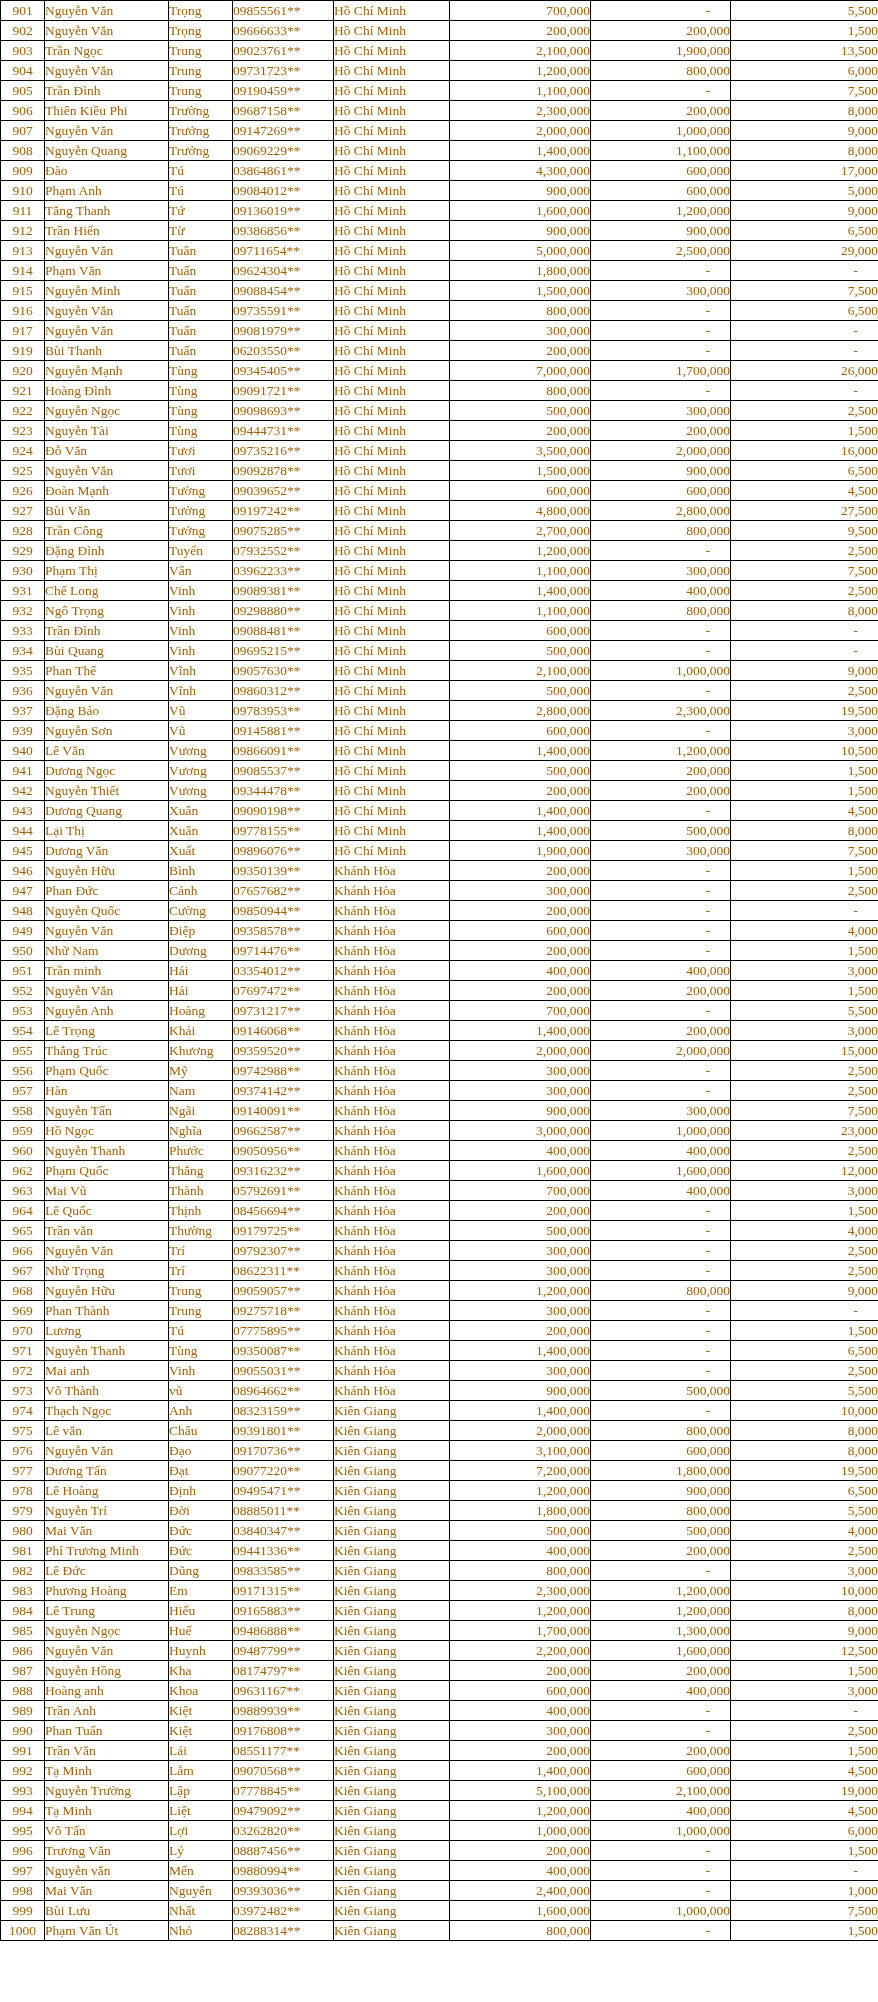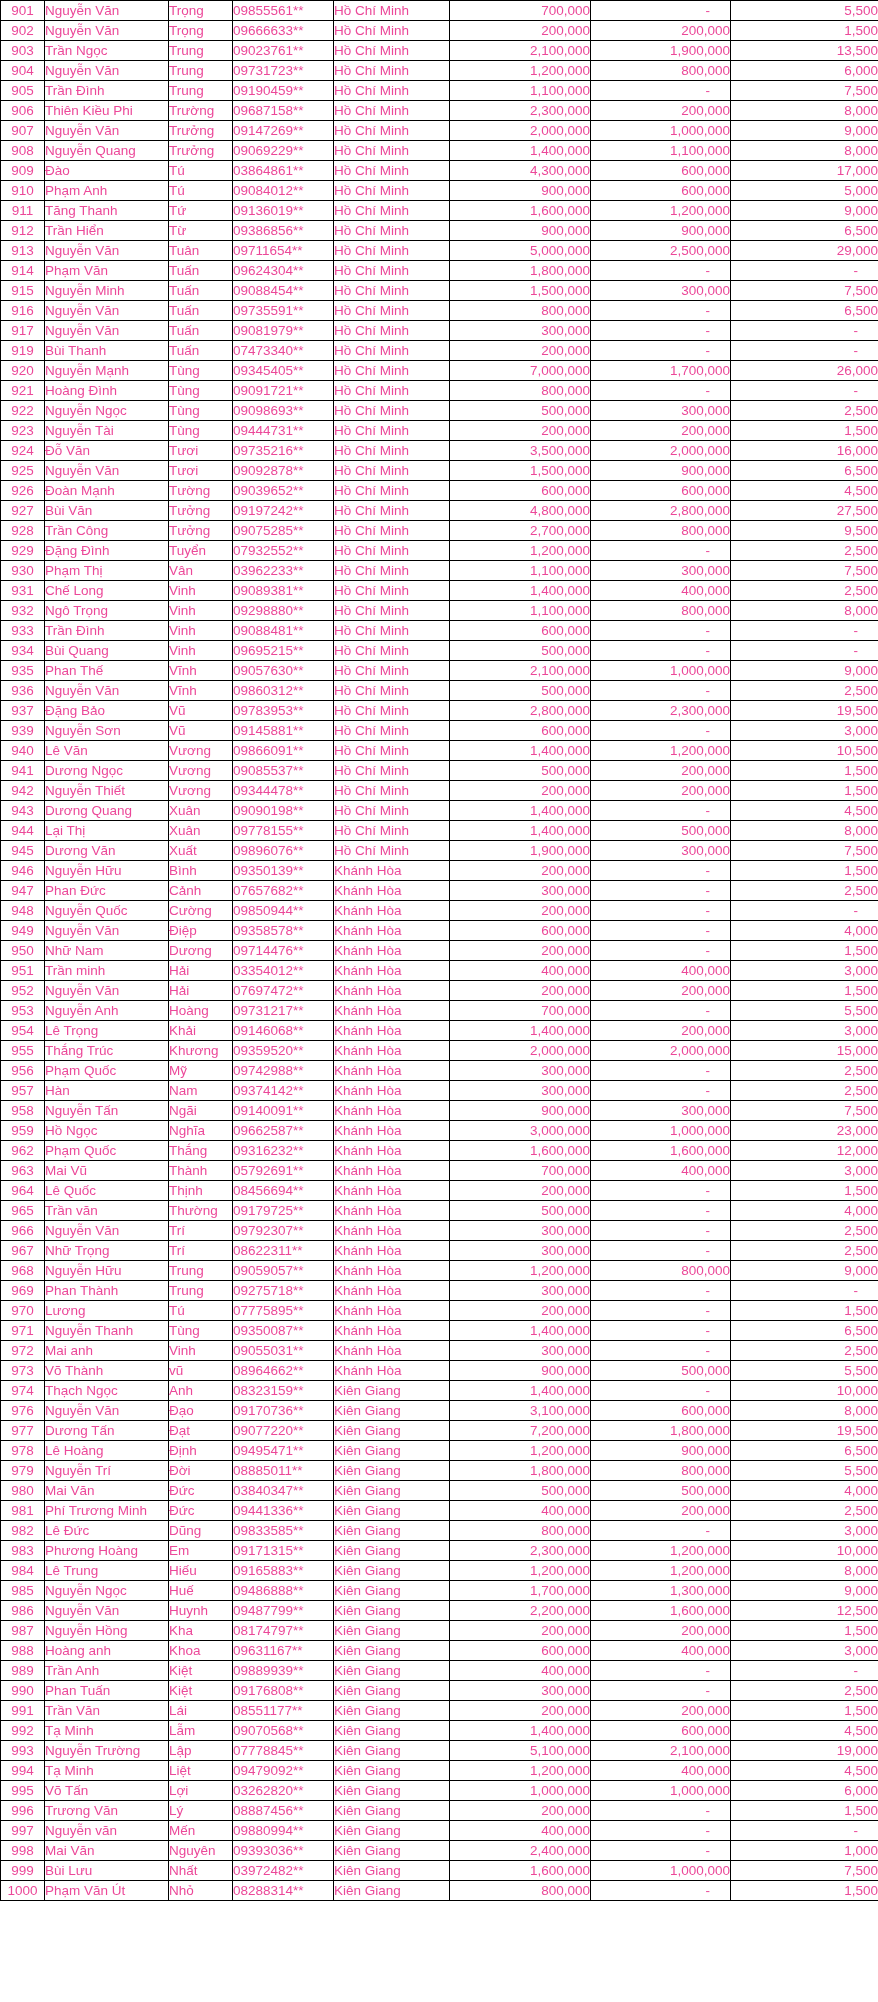--- a/index.html
+++ b/index.html
@@ -8,23 +8,23 @@
     background: #ffffff;
     width: 878px;
   }
   .sheet {
     width: 878px;
   }
   table.grid {
     border-collapse: collapse;
     table-layout: fixed;
     width: 878px;
-    font-family: Liberation Sans, sans-serif;
+    font-family: Liberation Serif, serif;
     font-size: 13.5px;
-    color: #ec4899;
+    color: #a16207;
   }
   table.grid td {
     border: 1px solid #000000;
     height: 19px;
     padding: 0;
     overflow: hidden;
     white-space: nowrap;
     vertical-align: middle;
     background: #ffffff;
   }
@@ -224,21 +224,21 @@
           <td class="c-text">09081979**</td>
           <td class="c-text">Hồ Chí Minh</td>
           <td class="c-amt">300,000</td>
           <td class="c-amt dash">-</td>
           <td class="c-amt dash">-</td>
         </tr>
         <tr>
           <td class="c-num">919</td>
           <td class="c-text">Bùi Thanh</td>
           <td class="c-text">Tuấn</td>
-          <td class="c-text">07473340**</td>
+          <td class="c-text">06203550**</td>
           <td class="c-text">Hồ Chí Minh</td>
           <td class="c-amt">200,000</td>
           <td class="c-amt dash">-</td>
           <td class="c-amt dash">-</td>
         </tr>
         <tr>
           <td class="c-num">920</td>
           <td class="c-text">Nguyễn Mạnh</td>
           <td class="c-text">Tùng</td>
           <td class="c-text">09345405**</td>
@@ -621,20 +621,30 @@
           <td class="c-num">959</td>
           <td class="c-text">Hồ Ngọc</td>
           <td class="c-text">Nghĩa</td>
           <td class="c-text">09662587**</td>
           <td class="c-text">Khánh Hòa</td>
           <td class="c-amt">3,000,000</td>
           <td class="c-amt">1,000,000</td>
           <td class="c-amt">23,000</td>
         </tr>
         <tr>
+          <td class="c-num">960</td>
+          <td class="c-text">Nguyễn Thanh</td>
+          <td class="c-text">Phước</td>
+          <td class="c-text">09050956**</td>
+          <td class="c-text">Khánh Hòa</td>
+          <td class="c-amt">400,000</td>
+          <td class="c-amt">400,000</td>
+          <td class="c-amt">2,500</td>
+        </tr>
+        <tr>
           <td class="c-num">962</td>
           <td class="c-text">Phạm Quốc</td>
           <td class="c-text">Thắng</td>
           <td class="c-text">09316232**</td>
           <td class="c-text">Khánh Hòa</td>
           <td class="c-amt">1,600,000</td>
           <td class="c-amt">1,600,000</td>
           <td class="c-amt">12,000</td>
         </tr>
         <tr>
@@ -749,20 +759,30 @@
         </tr>
         <tr>
           <td class="c-num">974</td>
           <td class="c-text">Thạch Ngọc</td>
           <td class="c-text">Anh</td>
           <td class="c-text">08323159**</td>
           <td class="c-text">Kiên Giang</td>
           <td class="c-amt">1,400,000</td>
           <td class="c-amt dash">-</td>
           <td class="c-amt">10,000</td>
+        </tr>
+        <tr>
+          <td class="c-num">975</td>
+          <td class="c-text">Lê văn</td>
+          <td class="c-text">Châu</td>
+          <td class="c-text">09391801**</td>
+          <td class="c-text">Kiên Giang</td>
+          <td class="c-amt">2,000,000</td>
+          <td class="c-amt">800,000</td>
+          <td class="c-amt">8,000</td>
         </tr>
         <tr>
           <td class="c-num">976</td>
           <td class="c-text">Nguyễn Văn</td>
           <td class="c-text">Đạo</td>
           <td class="c-text">09170736**</td>
           <td class="c-text">Kiên Giang</td>
           <td class="c-amt">3,100,000</td>
           <td class="c-amt">600,000</td>
           <td class="c-amt">8,000</td>

